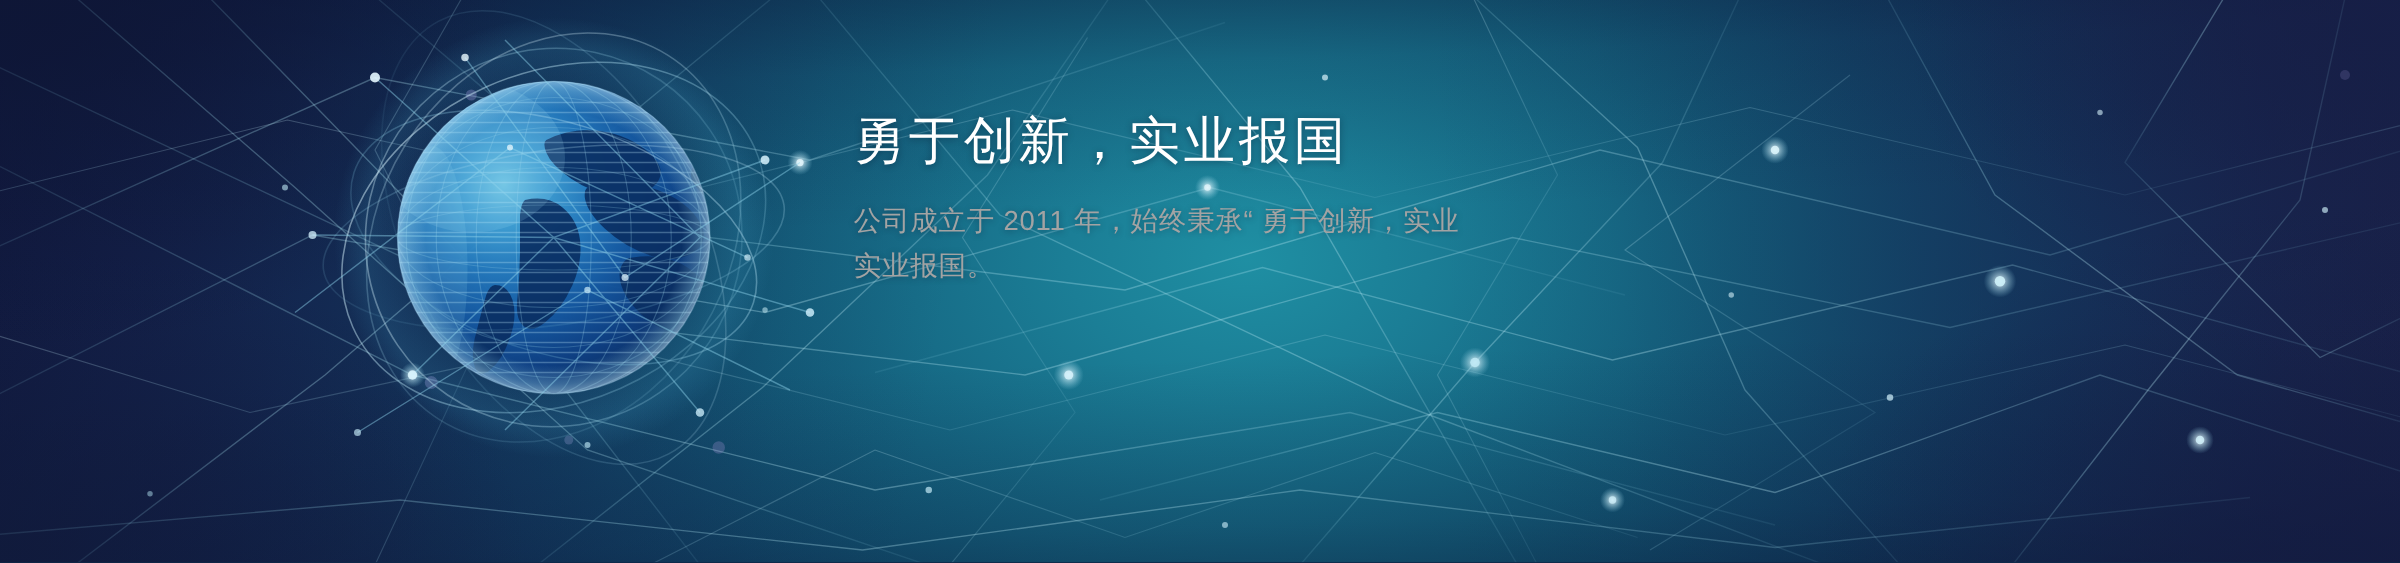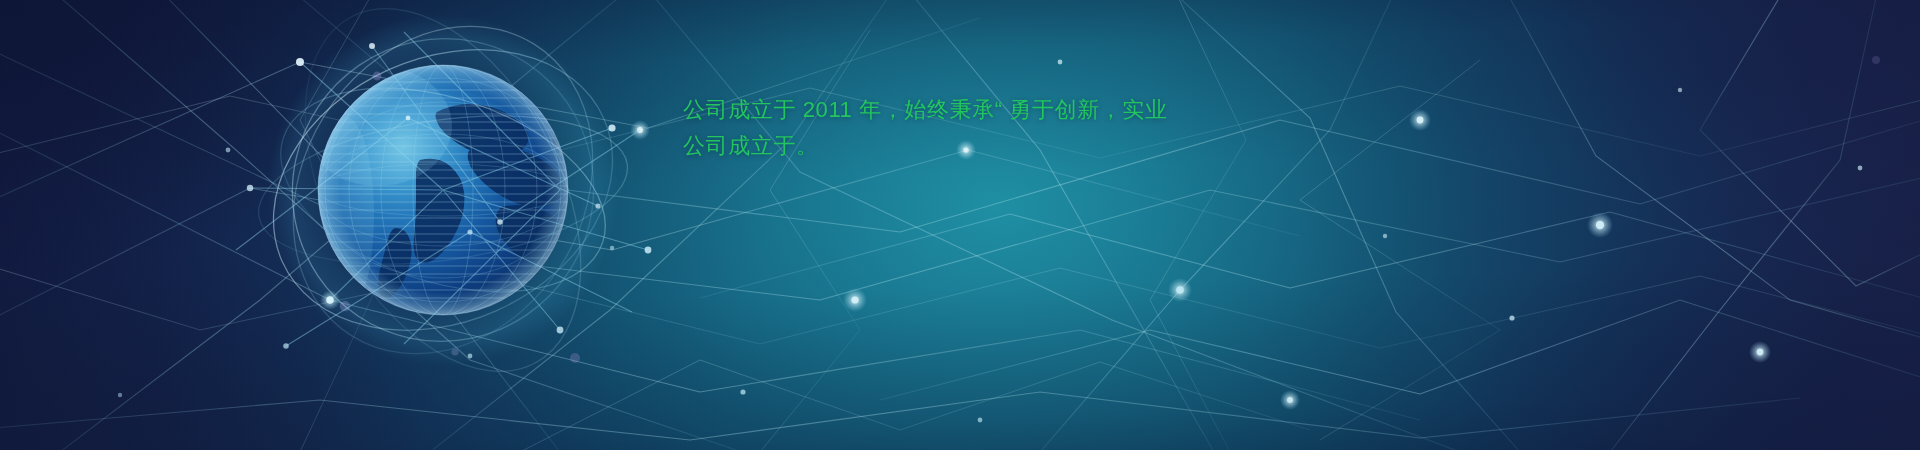--- a/index.html
+++ b/index.html
@@ -87,25 +87,25 @@
     margin: 0;
     font-size: 41px;
     font-weight: 400;
     line-height: 1.18;
     color: #ffffff;
     letter-spacing: 3px;
     text-shadow: 0 1px 6px rgba(4,16,38,0.40);
     white-space: nowrap;
   }
   .subcopy {
-    margin: 4px 0 0 0;
+    margin: 23px 0 0 0;
     font-size: 22px;
     font-weight: 400;
     line-height: 1.62;
-    color: #22c55e;
+    color: #a3a3a3;
     letter-spacing: 0.6px;
     text-shadow: 0 1px 5px rgba(4,16,38,0.36);
   }
   .subcopy .ln { display: block; }
 </style>
 </head>
 <body>
 
 <div id="banner">
 
@@ -347,19 +347,20 @@
       <circle cx="372" cy="46" r="3.0" fill="#e9f9ff" opacity="0.80"></circle>
       <circle cx="500" cy="222" r="2.8" fill="#dff6ff" opacity="0.74"></circle>
       <circle cx="470" cy="232" r="2.6" fill="#d2f0fc" opacity="0.68"></circle>
       <circle cx="286" cy="346" r="2.8" fill="#c6eaf8" opacity="0.66"></circle>
       <circle cx="408" cy="118" r="2.4" fill="#eefbff" opacity="0.72"></circle>
       <circle cx="598" cy="206" r="2.6" fill="#d9f3fd" opacity="0.66"></circle>
     </g>
   </svg>
 
   <div class="text-block">
+    <h1 class="headline">勇于创新，实业报国</h1>
     <p class="subcopy">
       <span class="ln">公司成立于 2011 年，始终秉承“ 勇于创新，实业</span>
-      <span class="ln">公司成立于。</span>
+      <span class="ln">实业报国。</span>
     </p>
   </div>
 
 </div>
 
 </body></html>

